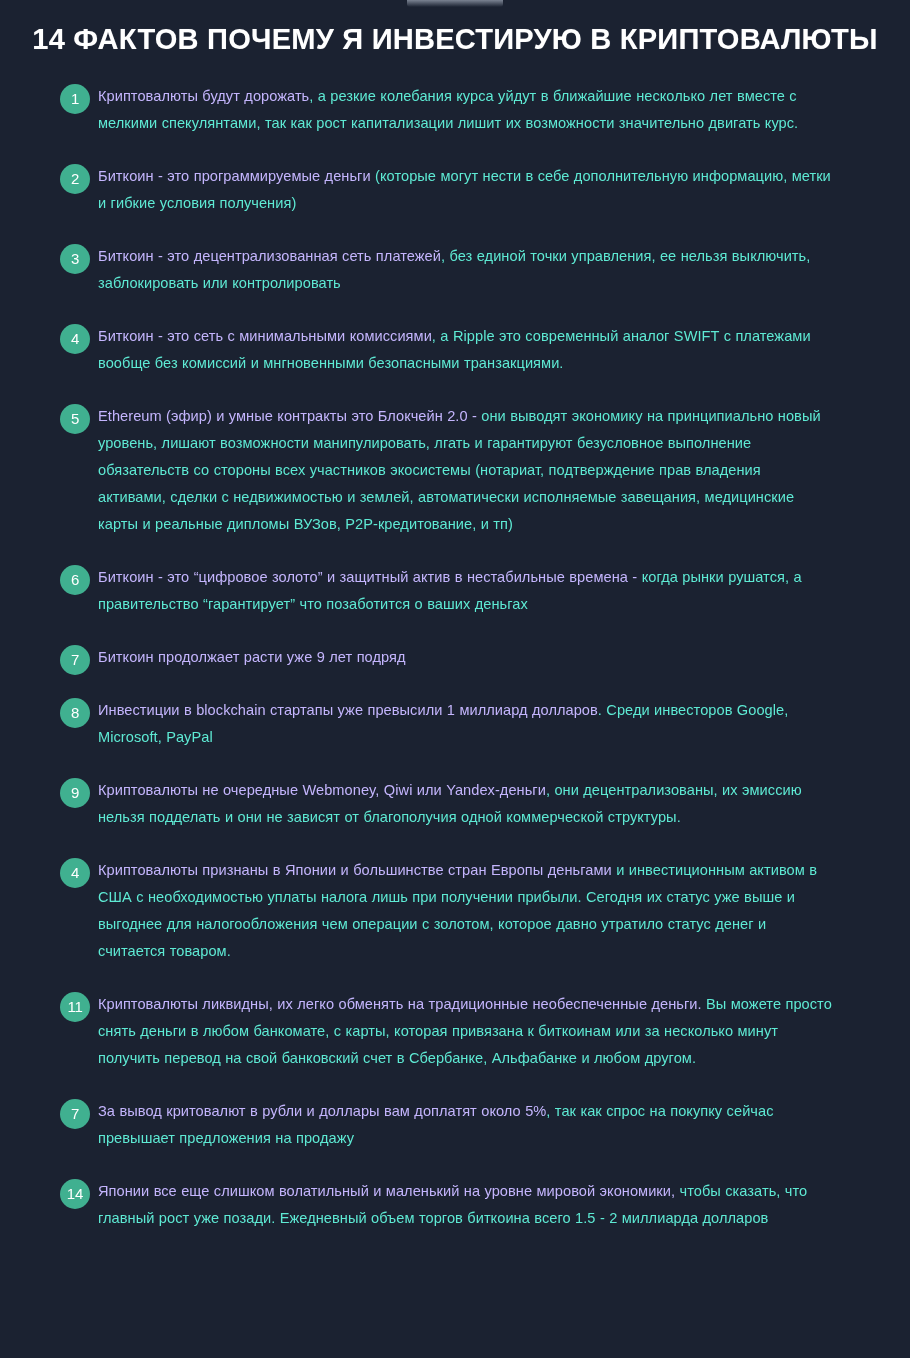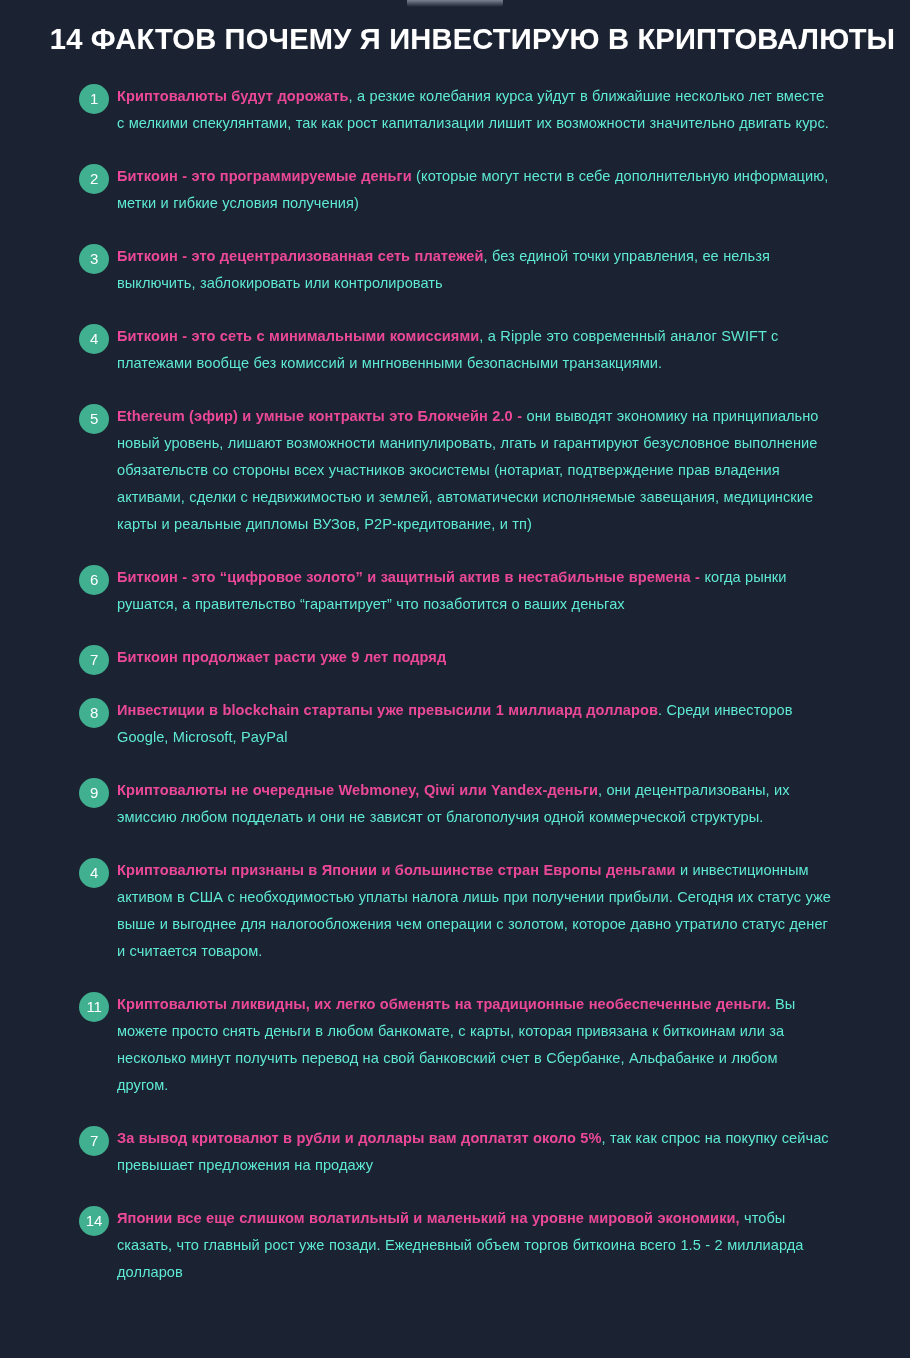--- a/index.html
+++ b/index.html
@@ -15,21 +15,20 @@
     -webkit-font-smoothing: antialiased;
   }
 
   .page {
     position: relative;
     width: 910px;
     min-height: 1358px;
     box-sizing: border-box;
     background: #1b2231;
     overflow: hidden;
-    padding-left: 19px;
   }
 
   
   .top-logo-strip {
     position: absolute;
     top: 0;
     left: 50%;
     transform: translateX(-50%);
     width: 96px;
     height: 7px;
@@ -88,22 +87,22 @@
   .fact-text {
     display: block;
     color: #e8ecf3;
     font-size: 14.6px;
     line-height: 27px;
     letter-spacing: 0.05px;
     word-spacing: 0.3px;
   }
 
   .fact-text .lead {
-    color: #ec4899;
-    font-weight: 700;
+    color: #c4b5fd;
+    font-weight: 400;
   }
   .fact-text .rest {
     color: #5eead4;
     font-weight: 400;
   }
 </style>
 </head>
 <body>
 
 <div class="page">
@@ -140,21 +139,21 @@
       <li class="fact-item">
         <span class="fact-badge">7</span>
         <span class="fact-text"><span class="lead">Биткоин продолжает расти уже 9 лет подряд</span><span class="rest"></span></span>
       </li>
       <li class="fact-item">
         <span class="fact-badge">8</span>
         <span class="fact-text"><span class="lead">Инвестиции в blockchain стартапы уже превысили 1 миллиард долларов</span><span class="rest">. Среди инвесторов Google, Microsoft, PayPal</span></span>
       </li>
       <li class="fact-item">
         <span class="fact-badge">9</span>
-        <span class="fact-text"><span class="lead">Криптовалюты не очередные Webmoney, Qiwi или Yandex-деньги</span><span class="rest">, они децентрализованы, их эмиссию любом подделать и они не зависят от благополучия одной коммерческой структуры.</span></span>
+        <span class="fact-text"><span class="lead">Криптовалюты не очередные Webmoney, Qiwi или Yandex-деньги</span><span class="rest">, они децентрализованы, их эмиссию нельзя подделать и они не зависят от благополучия одной коммерческой структуры.</span></span>
       </li>
       <li class="fact-item">
         <span class="fact-badge">4</span>
         <span class="fact-text"><span class="lead">Криптовалюты признаны в Японии и большинстве стран Европы деньгами</span><span class="rest"> и инвестиционным активом в США с необходимостью уплаты налога лишь при получении прибыли. Сегодня их статус уже выше и выгоднее для налогообложения чем операции с золотом, которое давно утратило статус денег и считается товаром.</span></span>
       </li>
       <li class="fact-item">
         <span class="fact-badge">11</span>
         <span class="fact-text"><span class="lead">Криптовалюты ликвидны, их легко обменять на традиционные необеспеченные деньги.</span><span class="rest"> Вы можете просто снять деньги в любом банкомате, с карты, которая привязана к биткоинам или за несколько минут получить перевод на свой банковский счет в Сбербанке, Альфабанке и любом другом.</span></span>
       </li>
       <li class="fact-item">

